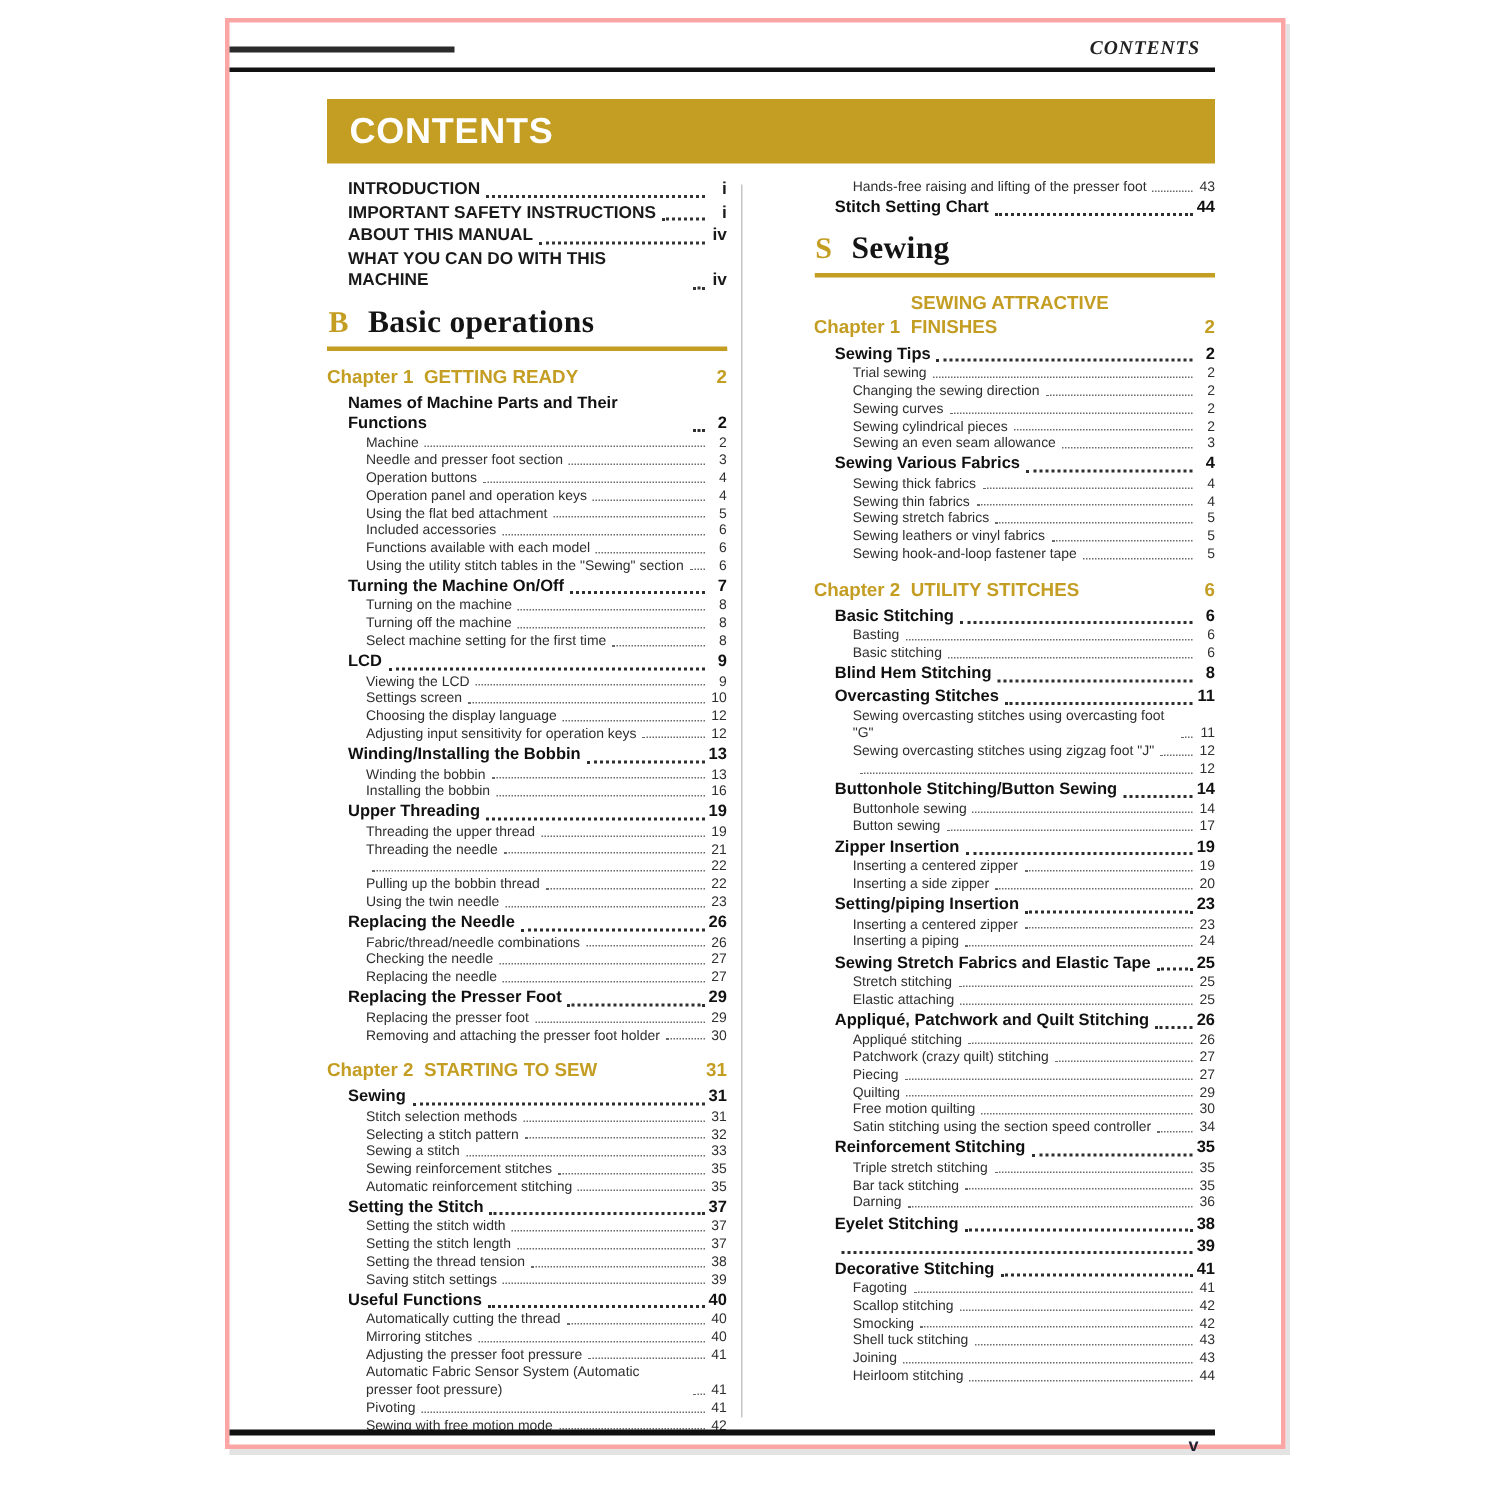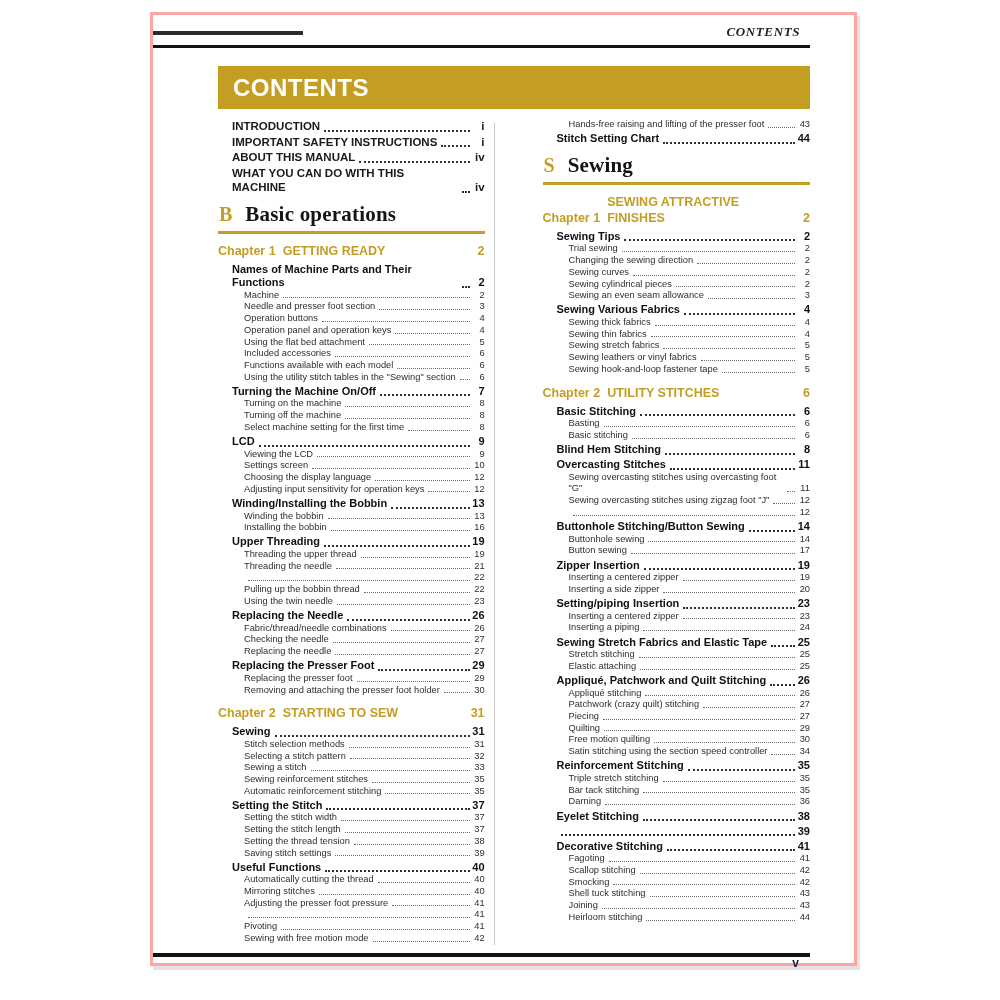--- a/index.html
+++ b/index.html
@@ -344,20 +344,21 @@
           <span class="lbl">Mirroring stitches</span>
           <div class="lead"></div>
           <span class="pg">40</span>
         </div>
         <div class="row sub-row">
           <span class="lbl">Adjusting the presser foot pressure</span>
           <div class="lead"></div>
           <span class="pg">41</span>
         </div>
         <div class="row sub-row">
+          <span class="lbl">Automatic Fabric Sensor System (Automatic presser foot pressure)</span>
           <div class="lead"></div>
           <span class="pg">41</span>
         </div>
         <div class="row sub-row">
           <span class="lbl">Pivoting</span>
           <div class="lead"></div>
           <span class="pg">41</span>
         </div>
         <div class="row sub-row">
           <span class="lbl">Sewing with free motion mode</span>

